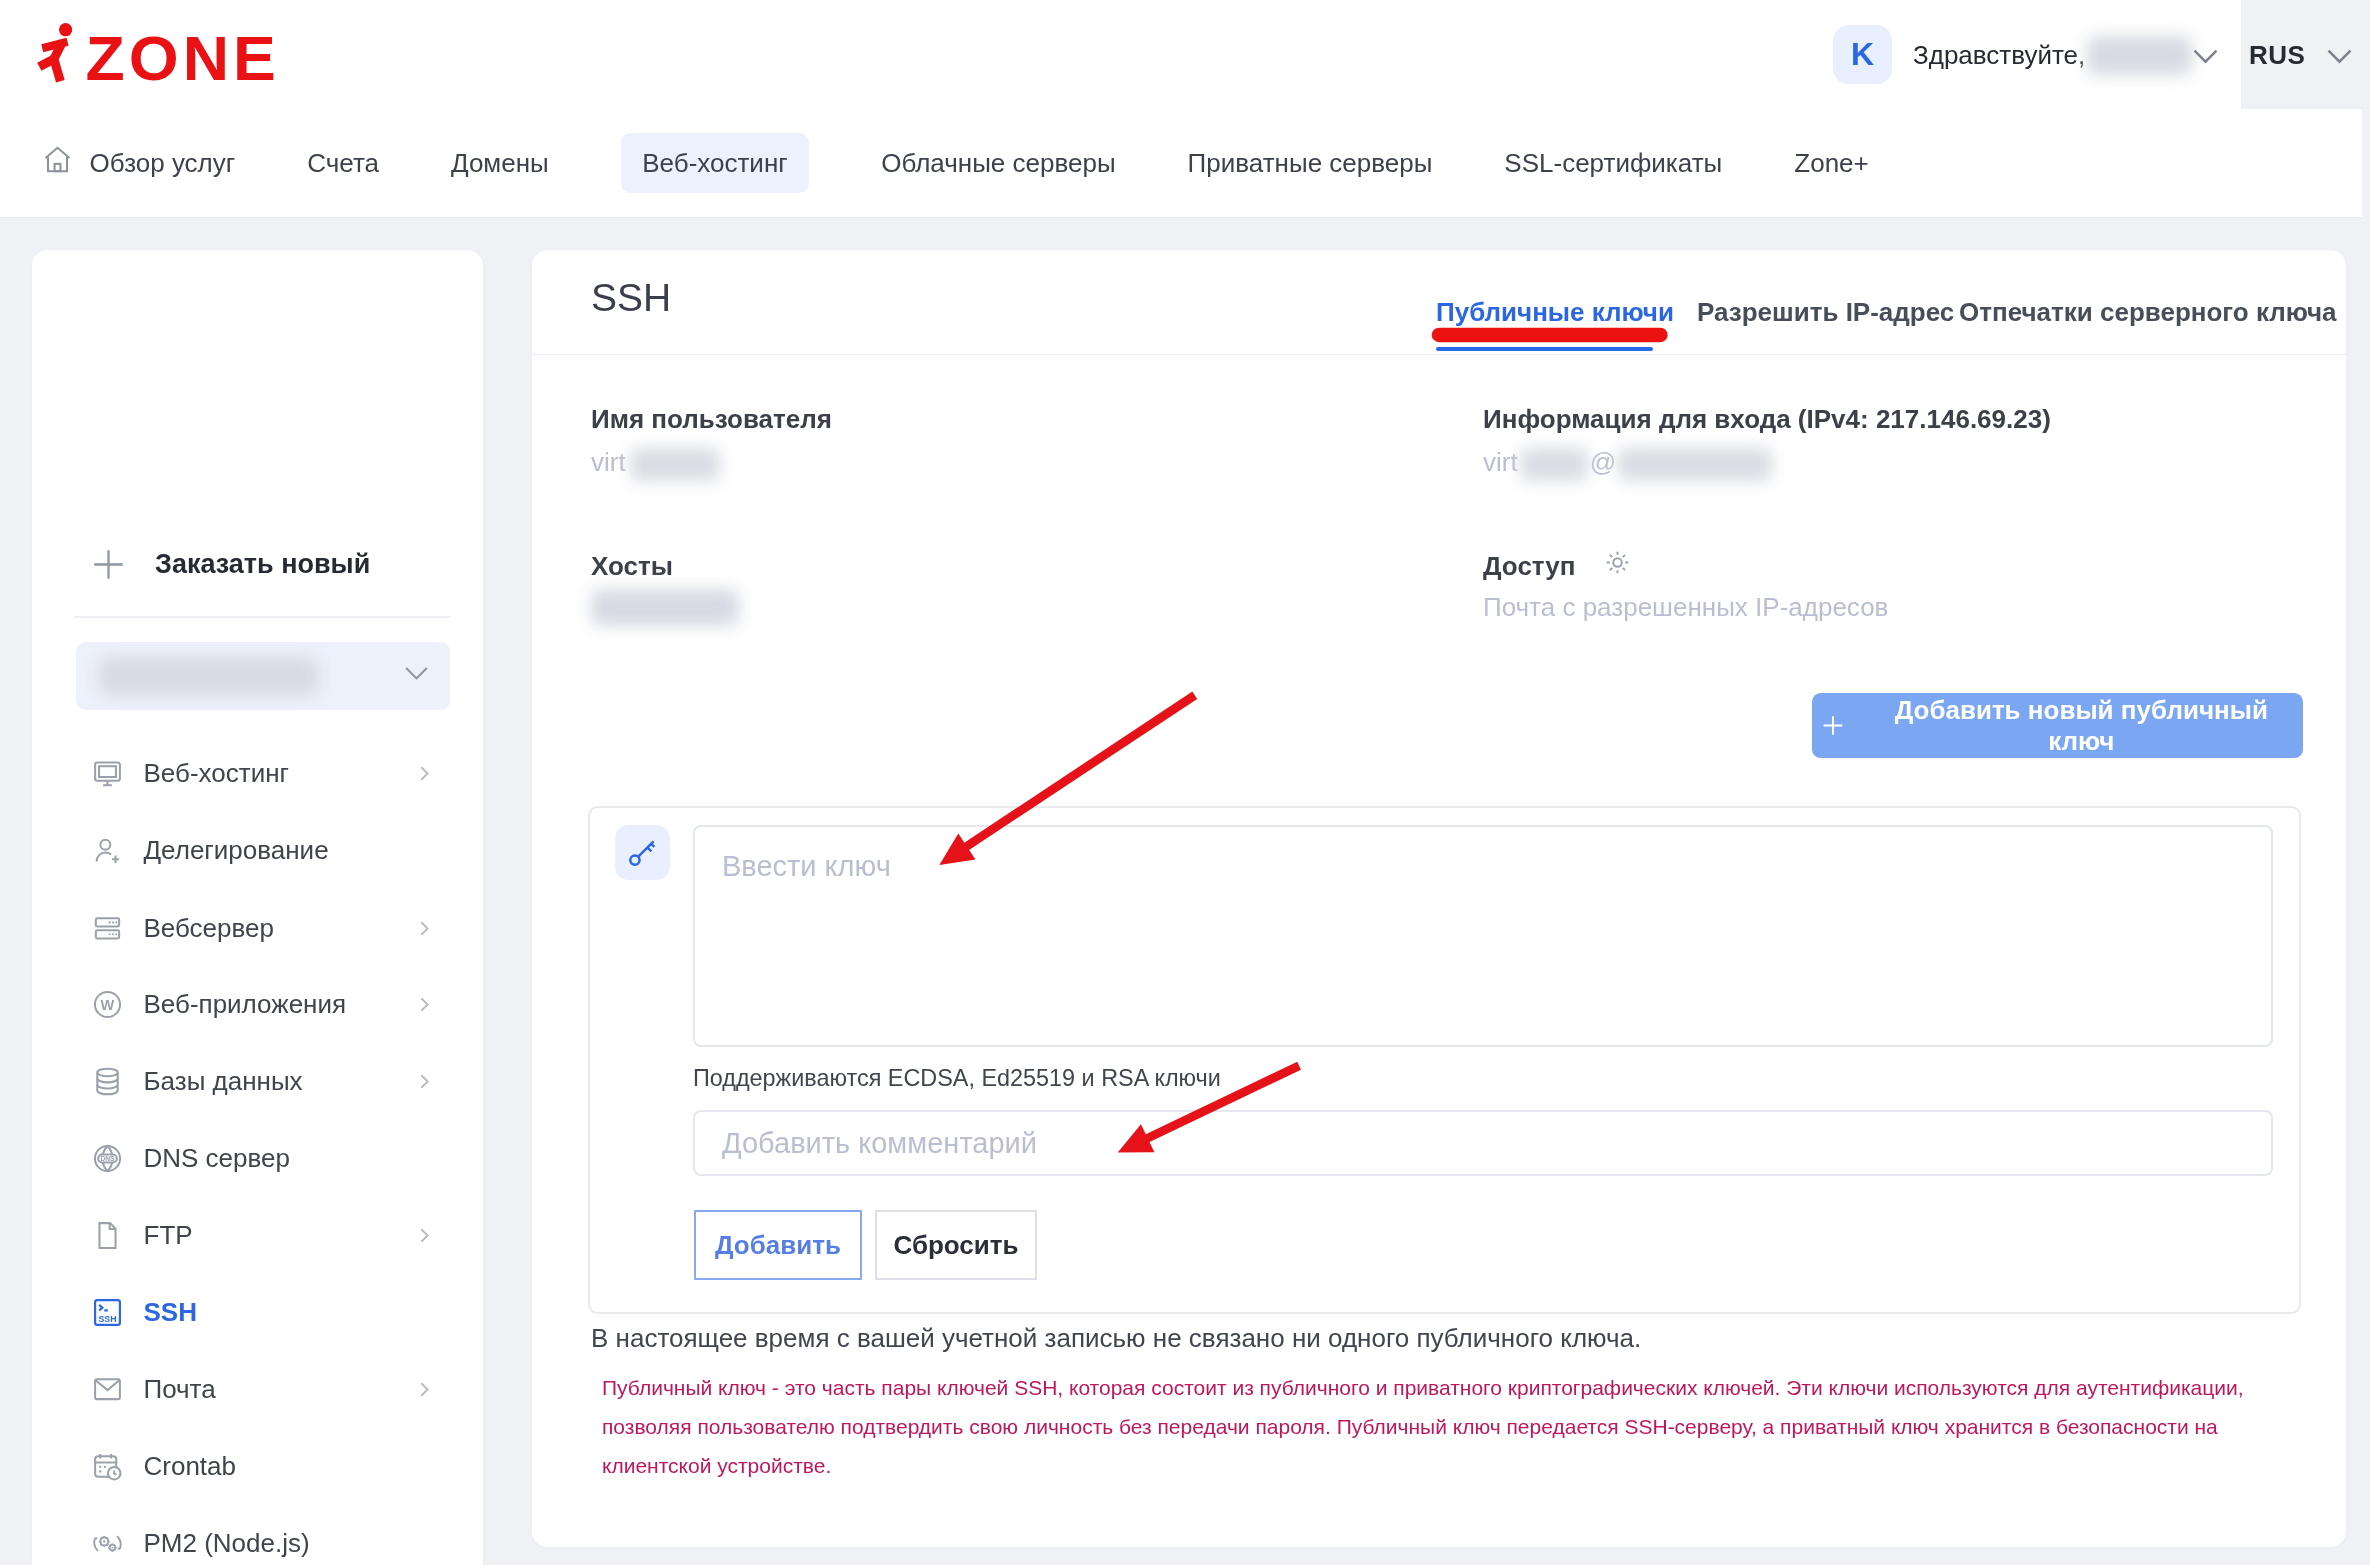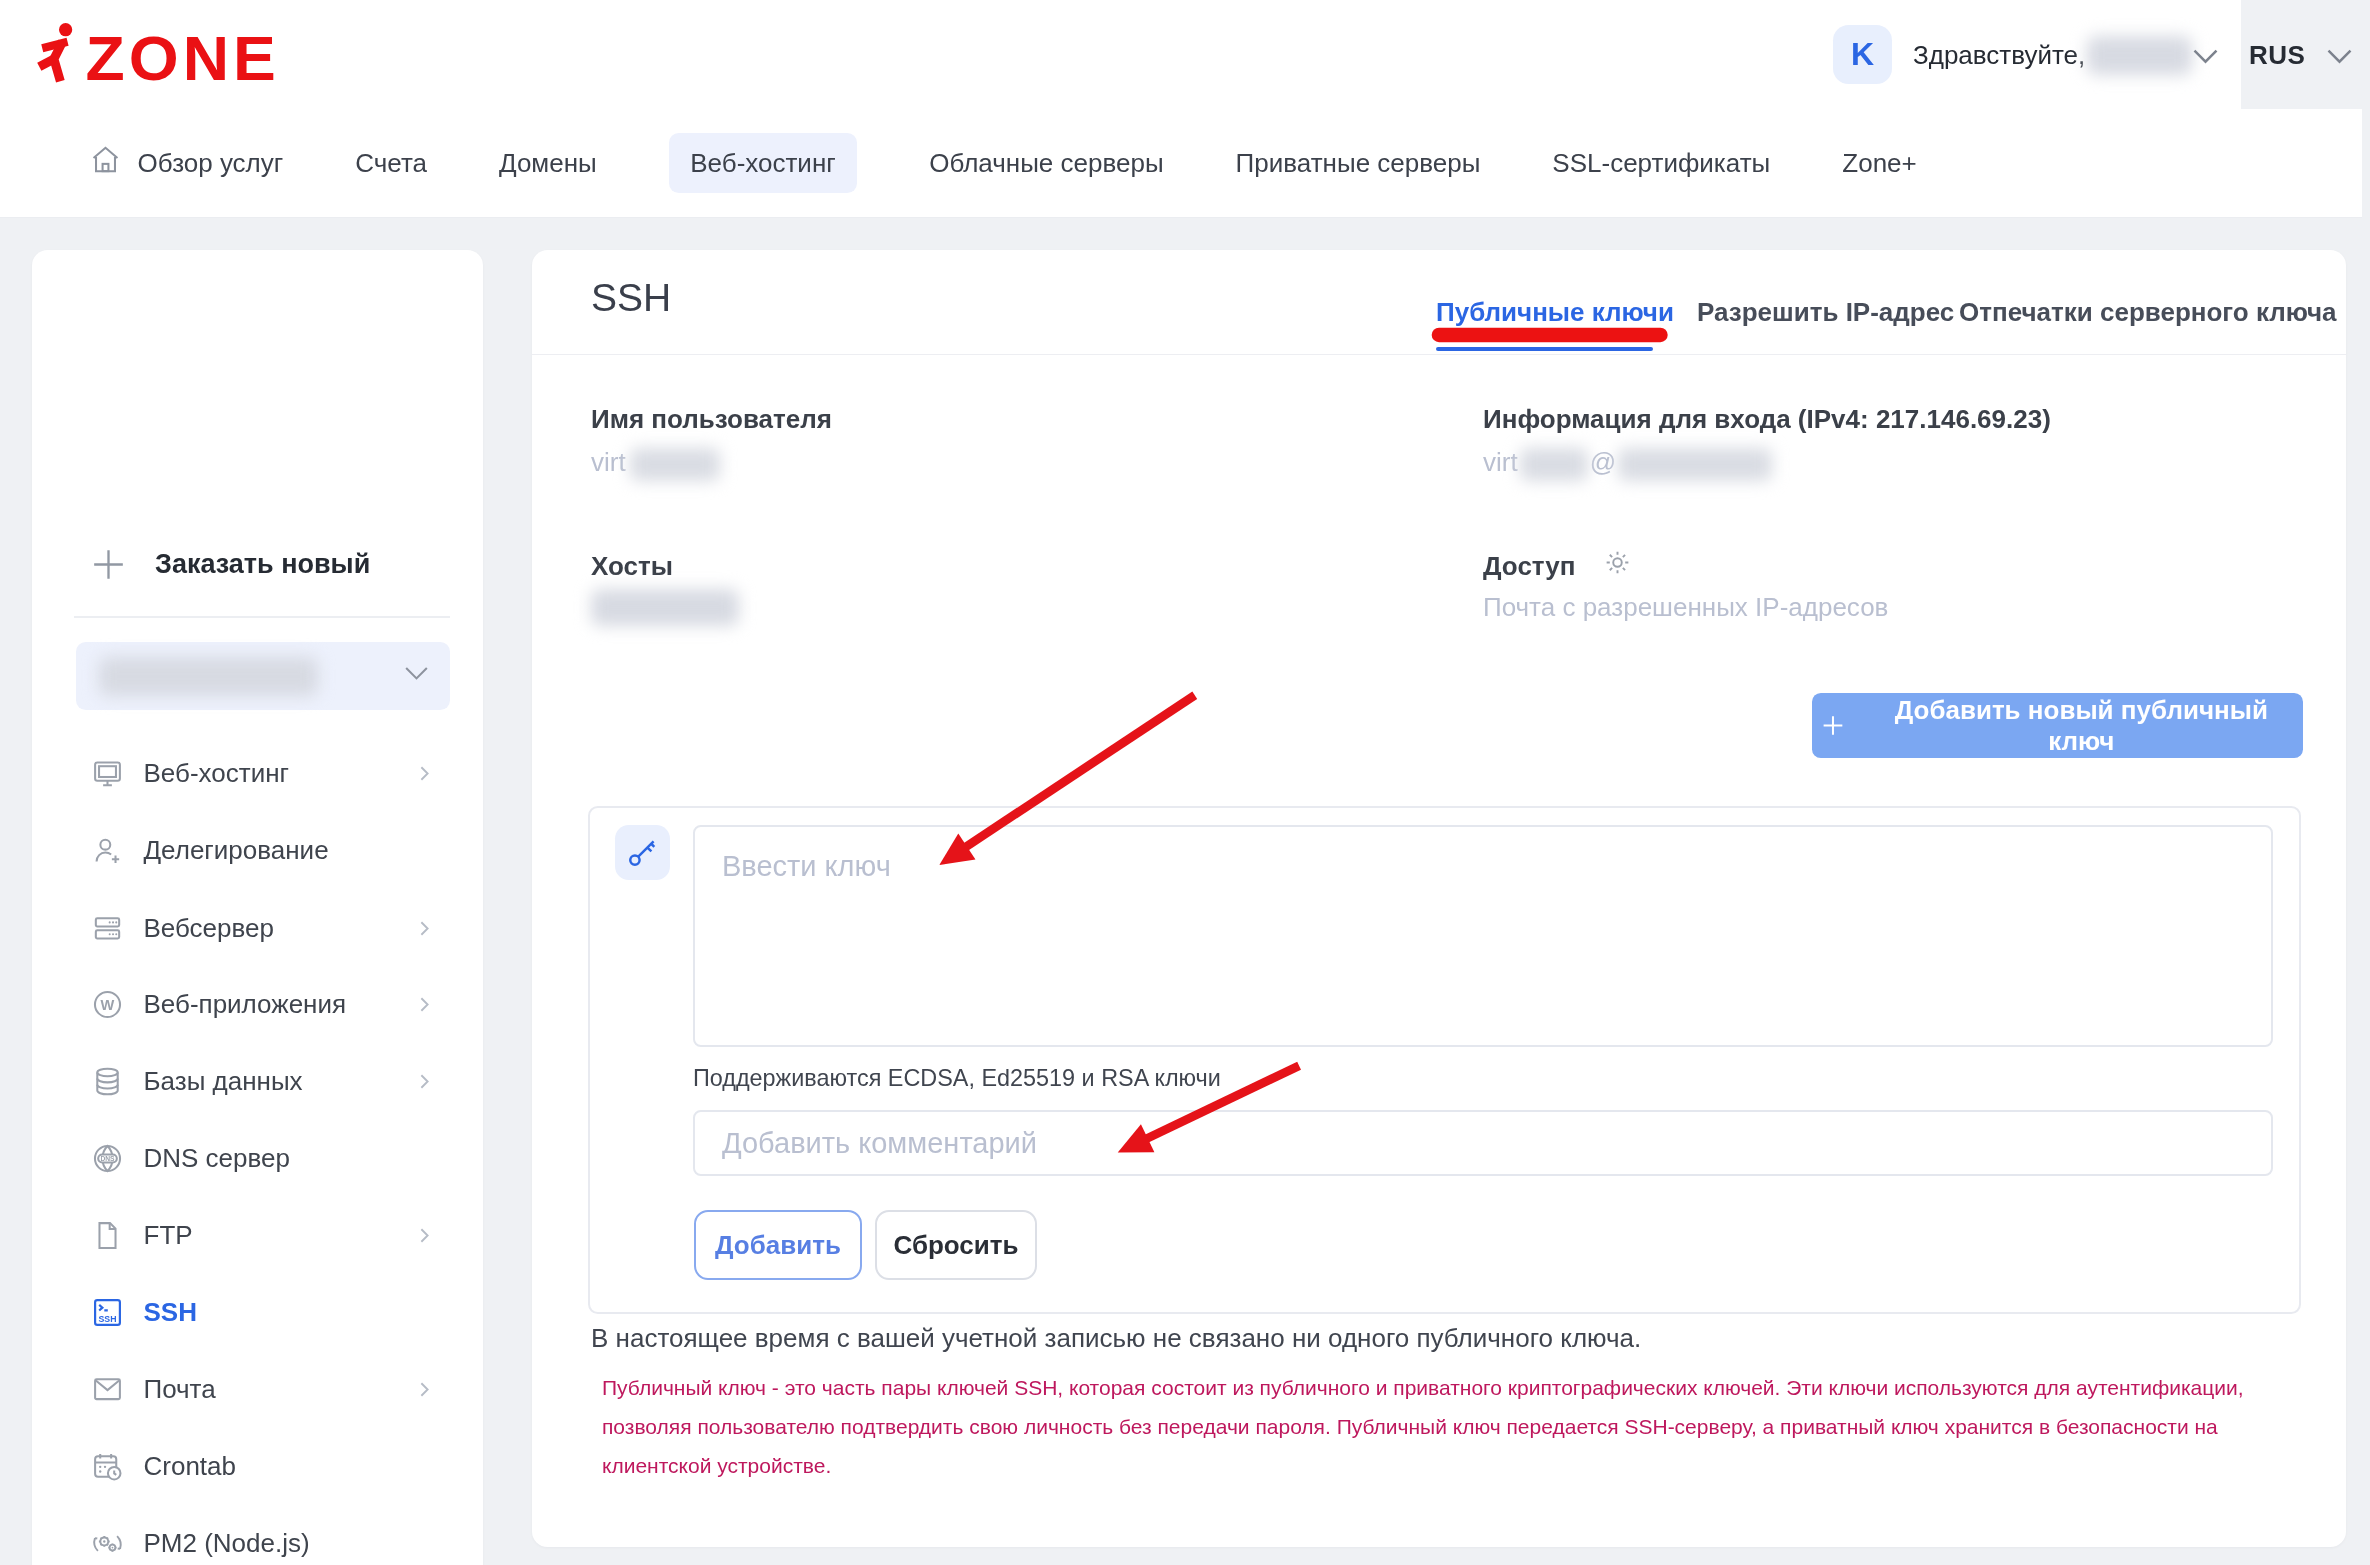--- a/index.html
+++ b/index.html
@@ -14,21 +14,21 @@
   .avatar{position:absolute;left:1833px;top:25px;width:59px;height:59px;border-radius:15.6px;
     background:#e8effd;color:#2b66e3;font-size:32px;font-weight:bold;
     display:flex;align-items:center;justify-content:center}
   .greeting{position:absolute;left:1913px;top:40px;font-size:26px;font-weight:500;color:#262b33}
   .lang{position:absolute;left:2249px;top:40px;font-size:26px;font-weight:700;color:#262b33;letter-spacing:0.5px}
   .blur-block{background:#d7dae2;border-radius:8.8px;filter:blur(7.8px)}
   .blur-inline{display:inline-block;vertical-align:middle;background:#d9dce3;border-radius:7.8px;filter:blur(7.8px)}
   
   .mainnav{position:absolute;top:109px;left:0;width:2362px;height:109px;background:#fff;
     border-bottom:1px solid #ebedf1;display:flex;align-items:center;gap:72px;
-    padding-left:88px;box-sizing:border-box;z-index:2}
+    padding-left:40px;box-sizing:border-box;z-index:2}
   .nav-item{display:flex;align-items:center;gap:14.6px;font-size:26px;font-weight:500;color:#3c414b;white-space:nowrap;cursor:pointer}
   .nav-item.active{background:#edf1fd;border-radius:9.8px;padding:14.6px 21.5px}
   
   .sidebar{position:absolute;left:32px;top:250px;width:451px;height:1336px;background:#fff;
     border-radius:15.6px 15.6px 0 0;box-shadow:0 1px 2.9px rgba(20,30,60,.04)}
   .order-new{position:absolute;left:55px;top:293px;display:flex;align-items:center;gap:25px;cursor:pointer}
   .order-new .lbl{font-size:27px;font-weight:700;color:#262b33}
   .side-divider{position:absolute;left:42px;top:366px;width:376px;height:2px;background:#eceef2}
   .service-select{position:absolute;left:44px;top:392px;width:374px;height:68px;background:#edf1fc;
     border-radius:9.8px;cursor:pointer}
@@ -58,21 +58,21 @@
     border-radius:13.7px;display:flex;align-items:center;justify-content:center}
   .key-textarea{position:absolute;left:161px;top:575px;width:1580px;height:222px;box-sizing:border-box;
     border:2px solid #e4e7ee;border-radius:7.8px;resize:none;outline:none;padding:23.4px 27px;
     font-family:inherit;font-size:29px;color:#3f444d}
   .key-textarea::placeholder{color:#b9bfd0}
   .key-help{position:absolute;left:161px;top:815px;font-size:23.4px;color:#40454f}
   .comment-input{position:absolute;left:161px;top:860px;width:1580px;height:66px;box-sizing:border-box;
     border:2px solid #e4e7ee;border-radius:7.8px;outline:none;padding:0 27px;
     font-family:inherit;font-size:29px;color:#3f444d}
   .comment-input::placeholder{color:#b9bfd0}
-  .btn{position:absolute;top:960px;height:70px;border-radius:14px;background:#fff;font-family:inherit;
+  .btn{position:absolute;top:960px;height:70px;border-radius:1px;background:#fff;font-family:inherit;
     font-size:26px;font-weight:600;cursor:pointer}
   .btn-submit{left:162px;width:168px;border:2px solid #88a9ef;color:#577fe3}
   .btn-reset{left:343px;width:162px;border:2px solid #dcdfe6;color:#2a2e36}
   .empty-text{position:absolute;left:59px;top:1073px;font-size:26px;color:#40454f}
   .descr{position:absolute;left:70px;top:1118px;width:1724px;font-size:21px;line-height:39px;color:#be185d}
   
   .annotations{position:absolute;left:0;top:0;width:2371px;height:1565px;z-index:9;pointer-events:none}
   svg text{font-family:"Liberation Sans",sans-serif}
 </style>
 </head>

